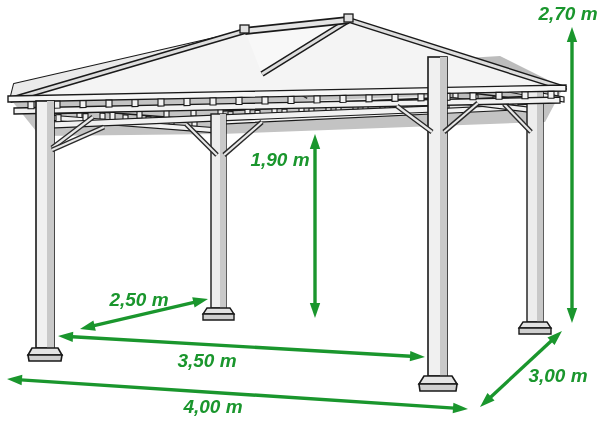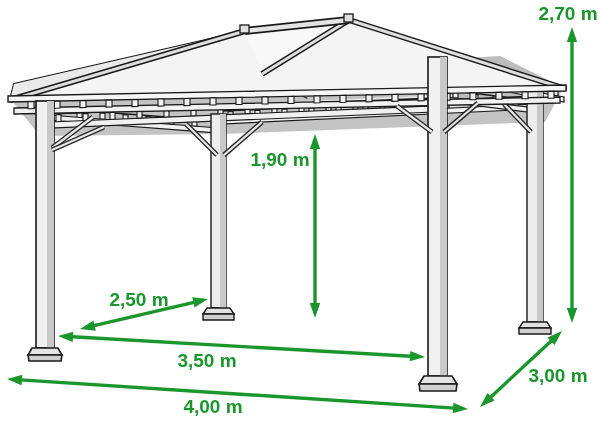--- a/index.html
+++ b/index.html
@@ -1,18 +1,19 @@
 <!DOCTYPE html>
 <html><head>
 <meta charset="utf-8">
 <style>
   html,body{margin:0;padding:0;background:#ffffff;}
   .stage{
     width:600px;height:422px;position:relative;background:#ffffff;overflow:hidden;
     font-family:"Liberation Sans", sans-serif;
+    font-style:italic;
   }
   svg text.dim-label{
     font-family:"Liberation Sans","DejaVu Sans",sans-serif;
     font-weight:bold;
     font-size:19px;
   }
 </style>
 </head>
 <body>
 

